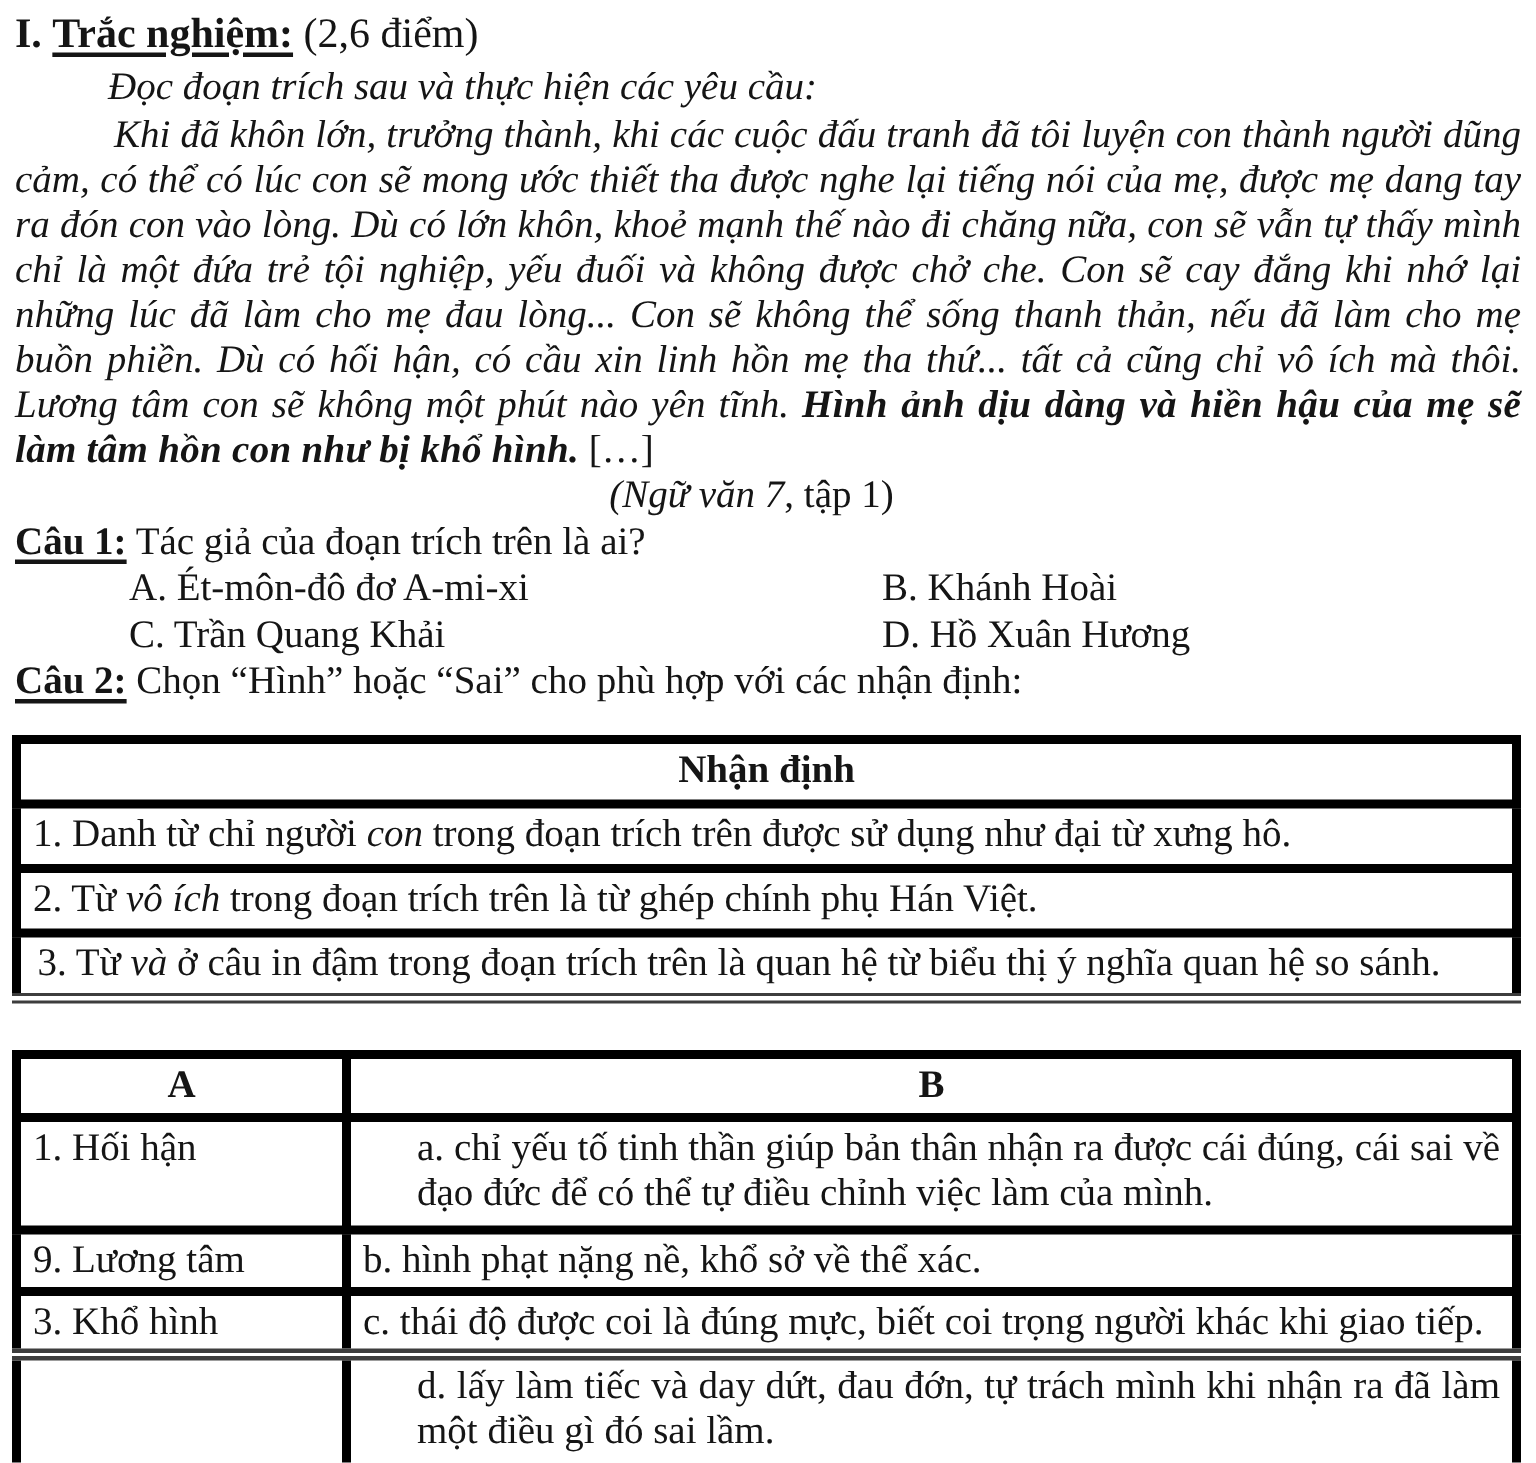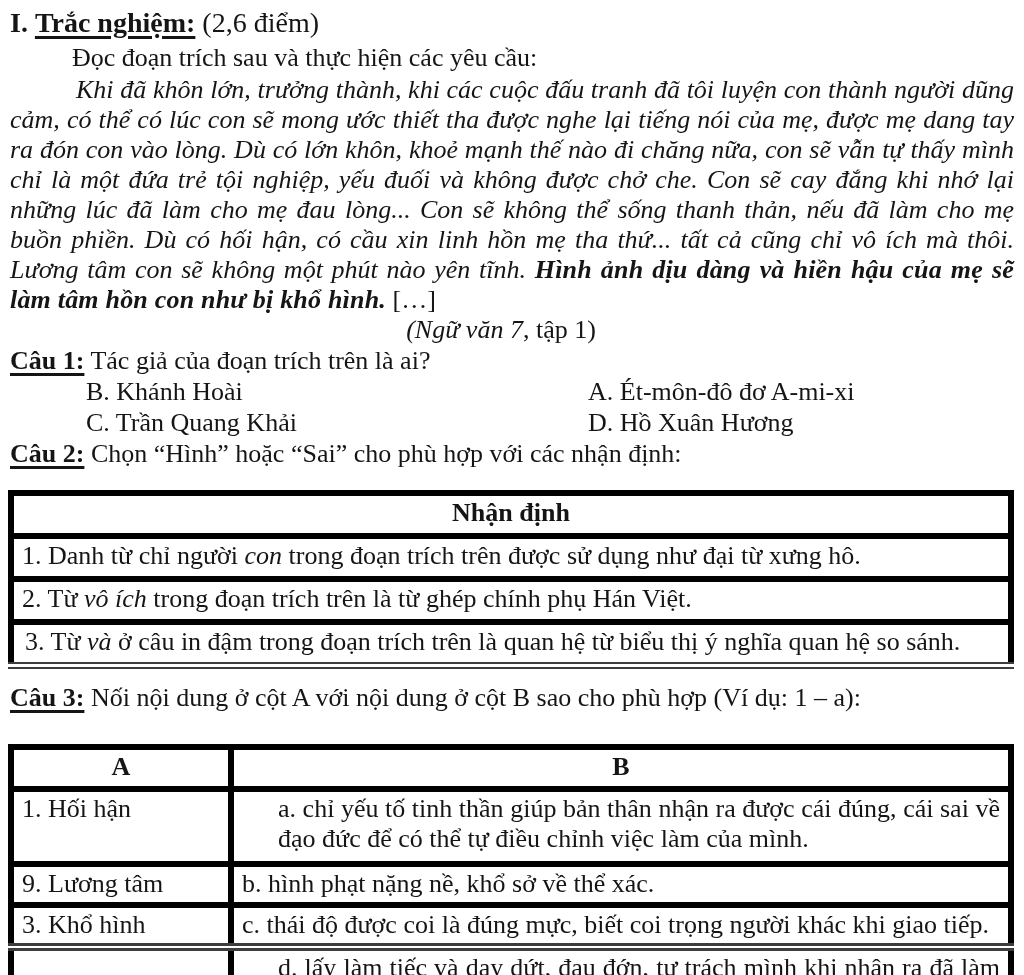--- a/index.html
+++ b/index.html
@@ -11,21 +11,21 @@
     overflow: hidden;
   }
   .page { padding: 6px 10px 0 10px; box-sizing: border-box; width: 1024px; }
 
   .b  { font-weight: bold; }
   .i  { font-style: italic; }
   .up { font-style: normal; }
   .u  { text-decoration: underline; text-decoration-thickness: 2.5px; text-underline-offset: 4px; }
 
   .heading { line-height: 34px; font-size: 28px; }
-  .intro   { line-height: 31px; text-indent: 62px; margin-top: 2px; }
+  .intro   { line-height: 31px; text-indent: 62px; margin-top: 2px; font-style: italic; }
 
   .passage {
     font-style: italic;
     text-align: justify;
     text-indent: 66px;
     line-height: 30px;
     margin-top: 2px;
   }
   .passage .b { letter-spacing: .2px; }
 
@@ -76,22 +76,22 @@
   <div class="intro">Đọc đoạn trích sau và thực hiện các yêu cầu:</div>
 
   <div class="passage"><span>Khi đã khôn lớn, trưởng thành, khi các cuộc đấu tranh đã tôi luyện con thành người dũng cảm, có thể có lúc con sẽ mong ước thiết tha được nghe lại tiếng nói của mẹ, được mẹ dang tay ra đón con vào lòng. Dù có lớn khôn, khoẻ mạnh thế nào đi chăng nữa, con sẽ vẫn tự thấy mình chỉ là một đứa trẻ tội nghiệp, yếu đuối và không được chở che. Con sẽ cay đắng khi nhớ lại những lúc đã làm cho mẹ đau lòng... Con sẽ không thể sống thanh thản, nếu đã làm cho mẹ buồn phiền. Dù có hối hận, có cầu xin linh hồn mẹ tha thứ... tất cả cũng chỉ vô ích mà thôi. Lương tâm con sẽ không một phút nào yên tĩnh. </span><span class="b">Hình ảnh dịu dàng và hiền hậu của mẹ sẽ làm tâm hồn con như bị khổ hình.</span><span class="up"> […]</span></div>
 
   <div class="attribution"><span class="i">(Ngữ văn 7</span><span>, tập 1)</span></div>
 
   <div class="qline"><span class="b u">Câu 1:</span><span> Tác giả của đoạn trích trên là ai?</span></div>
 
   <div class="options">
     <div class="opt-row">
+      <div class="opt">A. Ét-môn-đô đơ A-mi-xi</div>
       <div class="opt">B. Khánh Hoài</div>
-      <div class="opt">A. Ét-môn-đô đơ A-mi-xi</div>
     </div>
     <div class="opt-row">
       <div class="opt">C. Trần Quang Khải</div>
       <div class="opt">D. Hồ Xuân Hương</div>
     </div>
   </div>
 
   <div class="qline"><span class="b u">Câu 2:</span><span> Chọn “Hình” hoặc “Sai” cho phù hợp với các nhận định:</span></div>
 
   <table class="t1">
@@ -104,21 +104,20 @@
       </tr>
       <tr>
         <td><span>2. Từ </span><span class="i">vô ích</span><span> trong đoạn trích trên là từ ghép chính phụ Hán Việt.</span></td>
       </tr>
       <tr class="last">
         <td><span>3. Từ </span><span class="i">và</span><span> ở câu in đậm trong đoạn trích trên là quan hệ từ biểu thị ý nghĩa quan hệ so sánh.</span></td>
       </tr>
     </tbody>
   </table>
 
-  <div class="qline q3line"><span class="b u">Câu 3:</span><span> Nối nội dung ở cột A với nội dung ở cột B sao cho phù hợp (Ví dụ: 1 – a):</span></div>
 
   <table class="t2">
     <tbody>
       <tr>
         <th class="col-a">A</th>
         <th>B</th>
       </tr>
       <tr class="tall">
         <td>1. Hối hận</td>
         <td class="just">a. chỉ yếu tố tinh thần giúp bản thân nhận ra được cái đúng, cái sai về đạo đức để có thể tự điều chỉnh việc làm của mình.</td>

